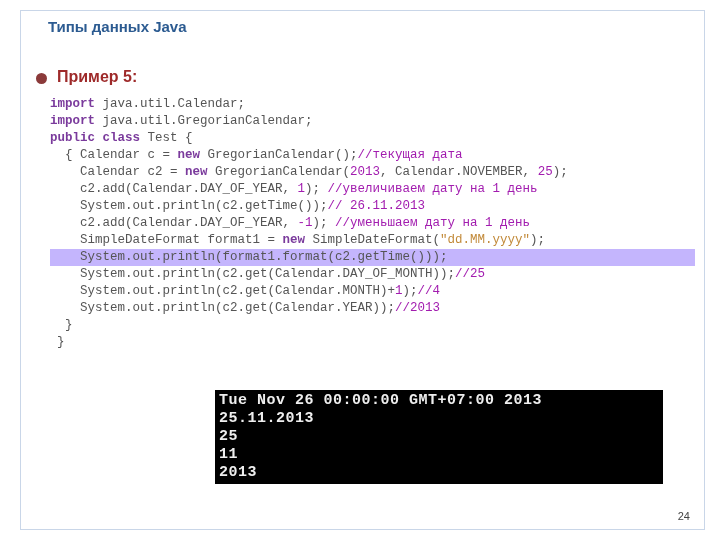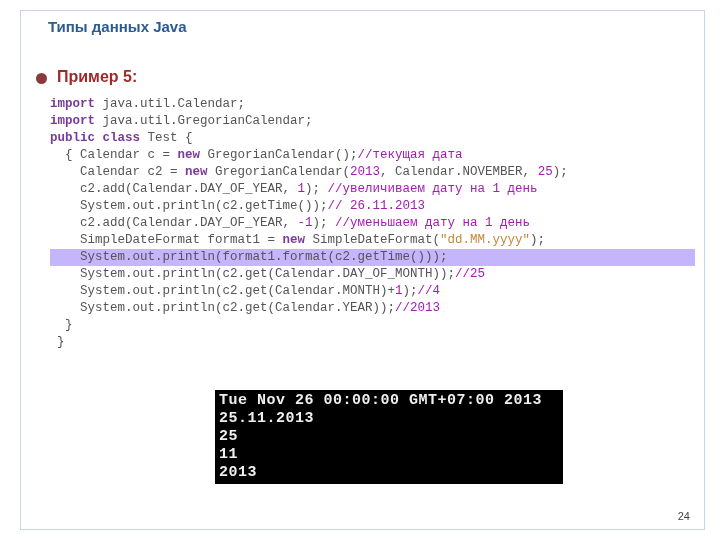--- a/index.html
+++ b/index.html
@@ -66,21 +66,21 @@
       display: inline-block;
       width: 100%;
     }
     .pad1 { padding-left: 7px; }
     .pad2 { padding-left: 15px; }
     .pad3 { padding-left: 30px; }
     .console {
       position: absolute;
       top: 390px;
       left: 215px;
-      width: 348px;
+      width: 448px;
       background: #000000;
       font-family: "Courier New", monospace;
       font-size: 15px;
       font-weight: bold;
       color: #eeeeee;
       padding: 2px 4px 2px 4px;
       line-height: 18px;
       letter-spacing: 0.5px;
     }
     .page-num {

